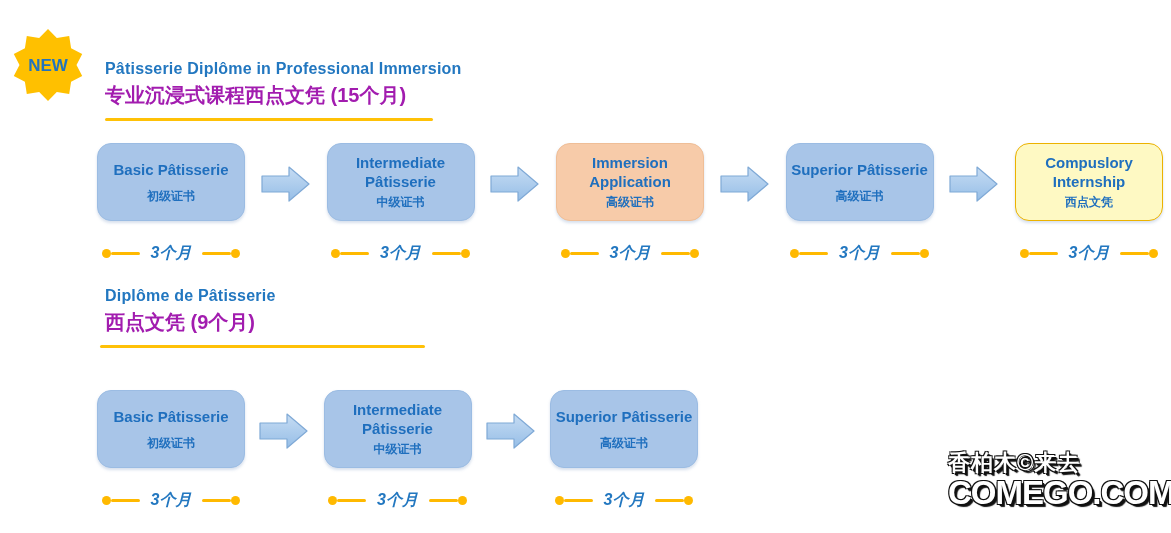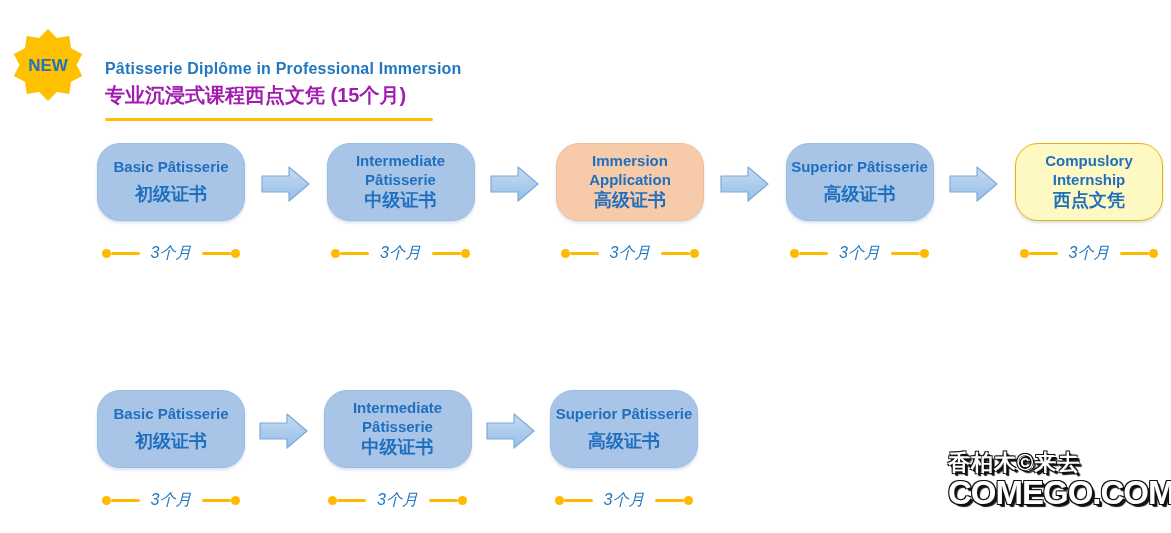--- a/index.html
+++ b/index.html
@@ -19,36 +19,36 @@
   .rule{height:3px;background:#FFC107;border-radius:2px;margin-top:9px;}
   .rule1{width:328px;}
   .rule2{width:325px;margin-left:-5px;}
 
   
   .flow{position:absolute;display:flex;justify-content:space-between;align-items:flex-start;}
   .flow1{left:97px;top:143px;width:1066px;}
   .flow2{left:97px;top:390px;width:601px;}
 
   .step{width:148px;display:flex;flex-direction:column;}
-  .box{height:78px;border-radius:23px;display:flex;flex-direction:column;justify-content:space-evenly;
+  .box{height:78px;border-radius:14px;display:flex;flex-direction:column;justify-content:space-evenly;
        align-items:center;text-align:center;padding:7px 4px;box-sizing:border-box;
        box-shadow:0 2px 3px rgba(110,145,190,.28);}
   .box--blue{background:#A8C5E8;border:1.5px solid #9BBCE3;}
   .box--peach{background:#F7CBA9;border:1.5px solid #EFBE97;}
   .box--yellow{background:#fef9c3;border:1.5px solid #ECB200;}
   .box .en{font-size:15px;font-weight:bold;color:#1F6FBE;line-height:1.25;}
-  .box .zh{font-size:18px;font-weight:bold;color:#1F6FBE;line-height:1.2;}
+  .box .zh{font-size:12px;font-weight:bold;color:#1F6FBE;line-height:1.2;}
 
   .arrow-cell{flex:1;display:flex;justify-content:center;margin-top:21px;}
 
   .duration{display:flex;align-items:center;justify-content:center;gap:11px;margin-top:22px;}
   .tick{display:flex;align-items:center;}
   .dot{width:9px;height:9px;border-radius:50%;background:#FFB900;}
   .dash{width:29px;height:2.5px;background:#FFB900;border-radius:2px;}
-  .duration-text{font-size:16px;font-weight:normal;font-style:italic;color:#2277C0;}
+  .duration-text{font-size:16px;font-weight:bold;font-style:italic;color:#2277C0;}
 
   
   .watermark{position:absolute;left:948px;top:451px;line-height:1.05;}
   .wm{color:#ffffff;font-weight:bold;
       text-shadow:-1px -1px 0 #101010,1px -1px 0 #101010,-1px 1px 0 #101010,
                    2px 2px 0 #101010,3px 3px 1px rgba(0,0,0,.92);}
   .wm1{font-size:22px;letter-spacing:1px;}
   .wm2{font-size:33px;letter-spacing:-1px;margin-top:2px;}
 
   .svgdefs{position:absolute;width:0;height:0;}
@@ -191,20 +191,25 @@
         <span class="duration-text">3个月</span>
         <span class="tick">
             <span class="dash"></span>
             <span class="dot"></span>
           </span>
       </div>
     </div>
 
   </div>
 
+  <div class="hdr hdr2">
+    <div class="en">Diplôme de Pâtisserie</div>
+    <div class="zh">西点文凭 (9个月)</div>
+    <div class="rule rule2"></div>
+  </div>
 
   <div class="flow flow2">
 
     <div class="step">
       <div class="box box--blue">
         <div class="en">Basic Pâtisserie</div>
         <div class="zh">初级证书</div>
       </div>
       <div class="duration">
         <span class="tick">

